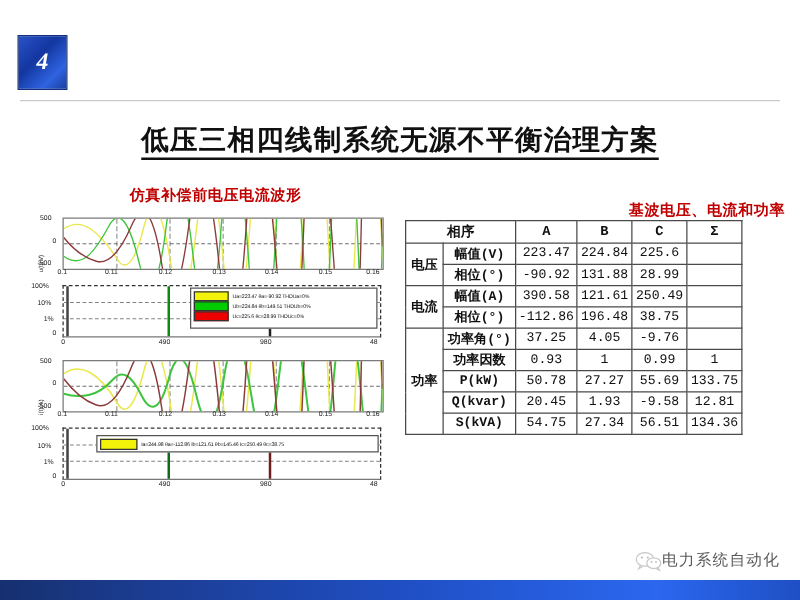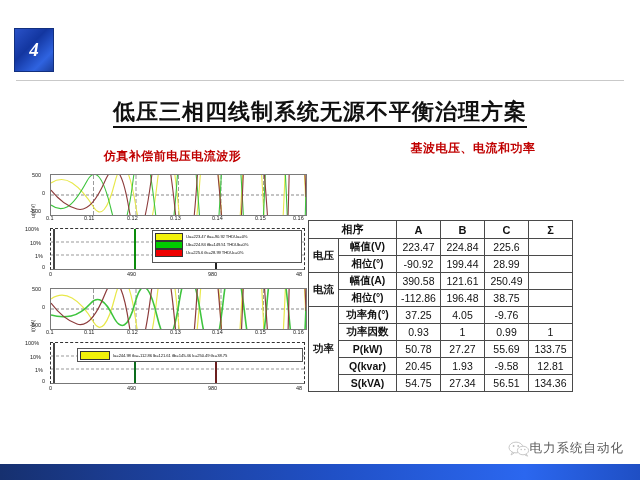--- a/index.html
+++ b/index.html
@@ -34,21 +34,21 @@
     font-size:22px;font-weight:bold;color:#101010;letter-spacing:1px;
   }
   #section-subtitle span{border-bottom:2px solid #101010;padding-bottom:2px;}
 
   
   .red-caption{
     position:absolute;font-size:12px;font-weight:bold;color:#c00000;
     letter-spacing:.5px;white-space:nowrap;
   }
   #caption-left{left:30px;top:148px;width:285px;text-align:center;}
-  #caption-right{left:318px;top:140px;width:310px;text-align:center;}
+  #caption-right{left:318px;top:160px;width:310px;text-align:right;}
 
   
   #figure-panel{
     position:absolute;left:24px;top:172px;width:288px;height:230px;
     background:#ffffff;
   }
   .mini-chart{position:relative;background:#ffffff;}
 
   .axis-box{position:absolute;border:1px solid #7a7a7a;background:#ffffff;}
   .ylabel{
@@ -62,24 +62,23 @@
     padding:1px 2px;box-sizing:border-box;
   }
   .legend-row{display:flex;align-items:center;height:7px;margin:1px 0;}
   .legend-swatch{width:26px;height:6px;border:1px solid #333;margin-right:3px;flex:0 0 auto;}
   .legend-text{font-size:4.2px;color:#111;white-space:nowrap;letter-spacing:-.1px;}
 
   .spike{position:absolute;width:1.6px;bottom:0;}
 
   
   #data-table{
-    position:absolute;left:308px;top:176px;
+    position:absolute;left:324px;top:176px;
     border-collapse:collapse;
-    font-family:Liberation Sans, sans-serif;
-    margin-top:44px;
+    font-family:Liberation Mono, monospace;
   }
   #data-table td,#data-table th{
     border:1px solid #4a4a4a;
     text-align:center;vertical-align:middle;
     font-size:10.5px;color:#111;
     padding:1px 2px;height:17px;box-sizing:border-box;
   }
   #data-table th{font-weight:bold;font-size:11px;}
   .rowlabel{font-weight:bold;white-space:nowrap;}
   .grouplabel{font-weight:bold;font-size:11px;width:30px;}
@@ -258,21 +257,21 @@
       <td class="grouplabel" rowspan="2">电压</td>
       <td class="rowlabel">幅值(V)</td>
       <td class="valcell">223.47</td>
       <td class="valcell">224.84</td>
       <td class="valcell">225.6</td>
       <td class="valcell"></td>
     </tr>
     <tr>
       <td class="rowlabel">相位(°)</td>
       <td class="valcell">-90.92</td>
-      <td class="valcell">199.44</td>
+      <td class="valcell">131.88</td>
       <td class="valcell">28.99</td>
       <td class="valcell"></td>
     </tr>
 
     <tr>
       <td class="grouplabel" rowspan="2">电流</td>
       <td class="rowlabel">幅值(A)</td>
       <td class="valcell">390.58</td>
       <td class="valcell">121.61</td>
       <td class="valcell">250.49</td>

